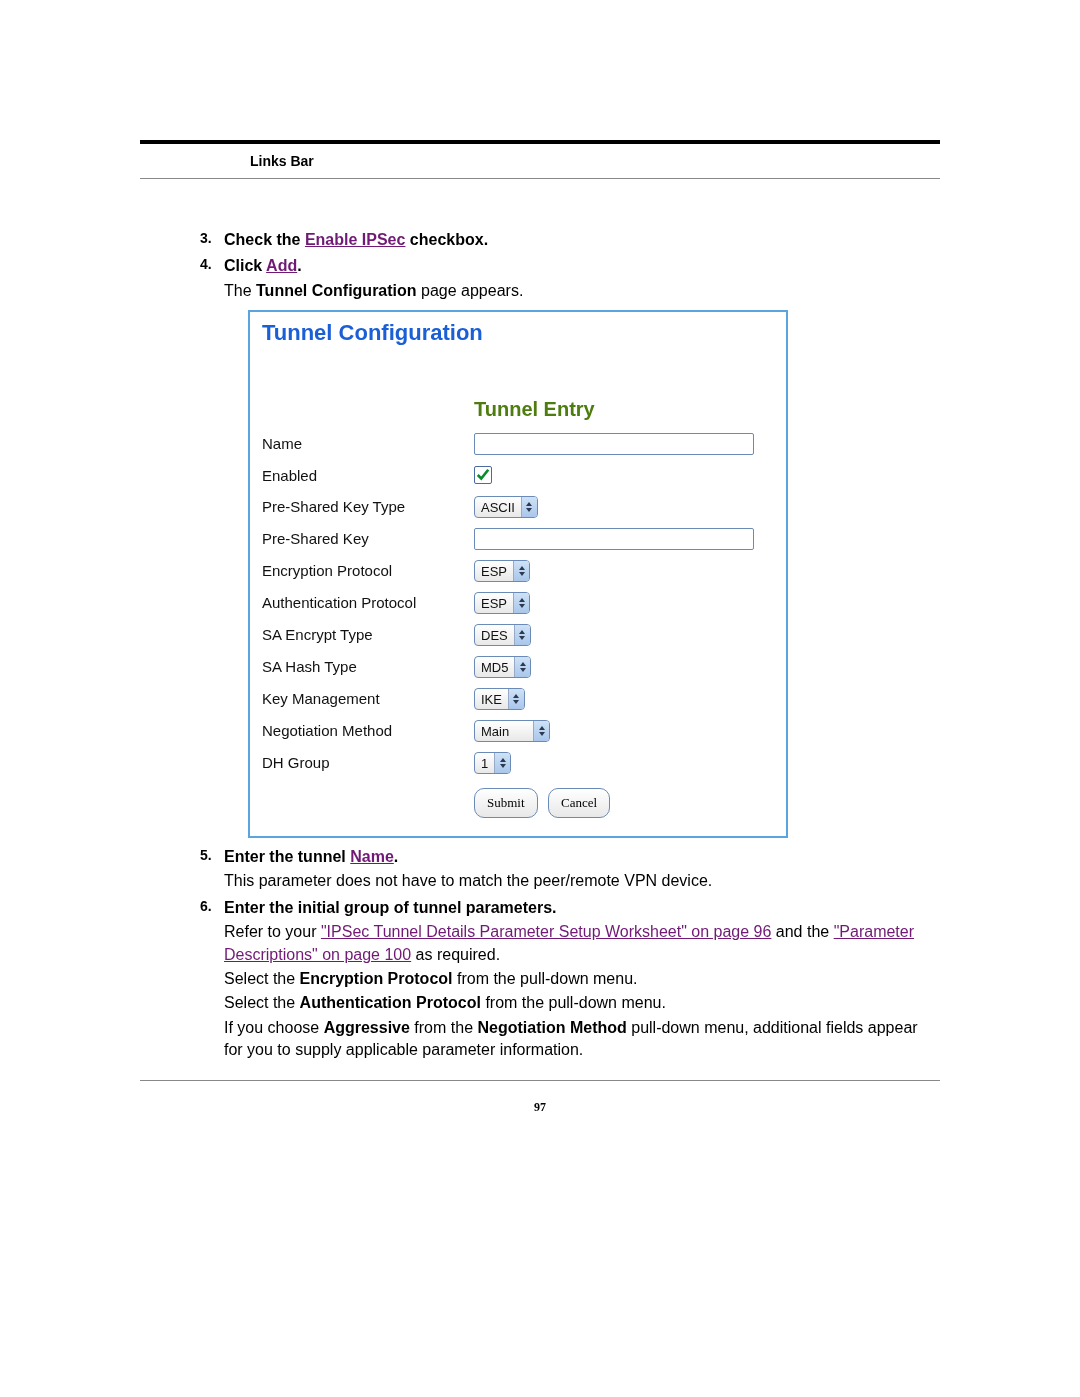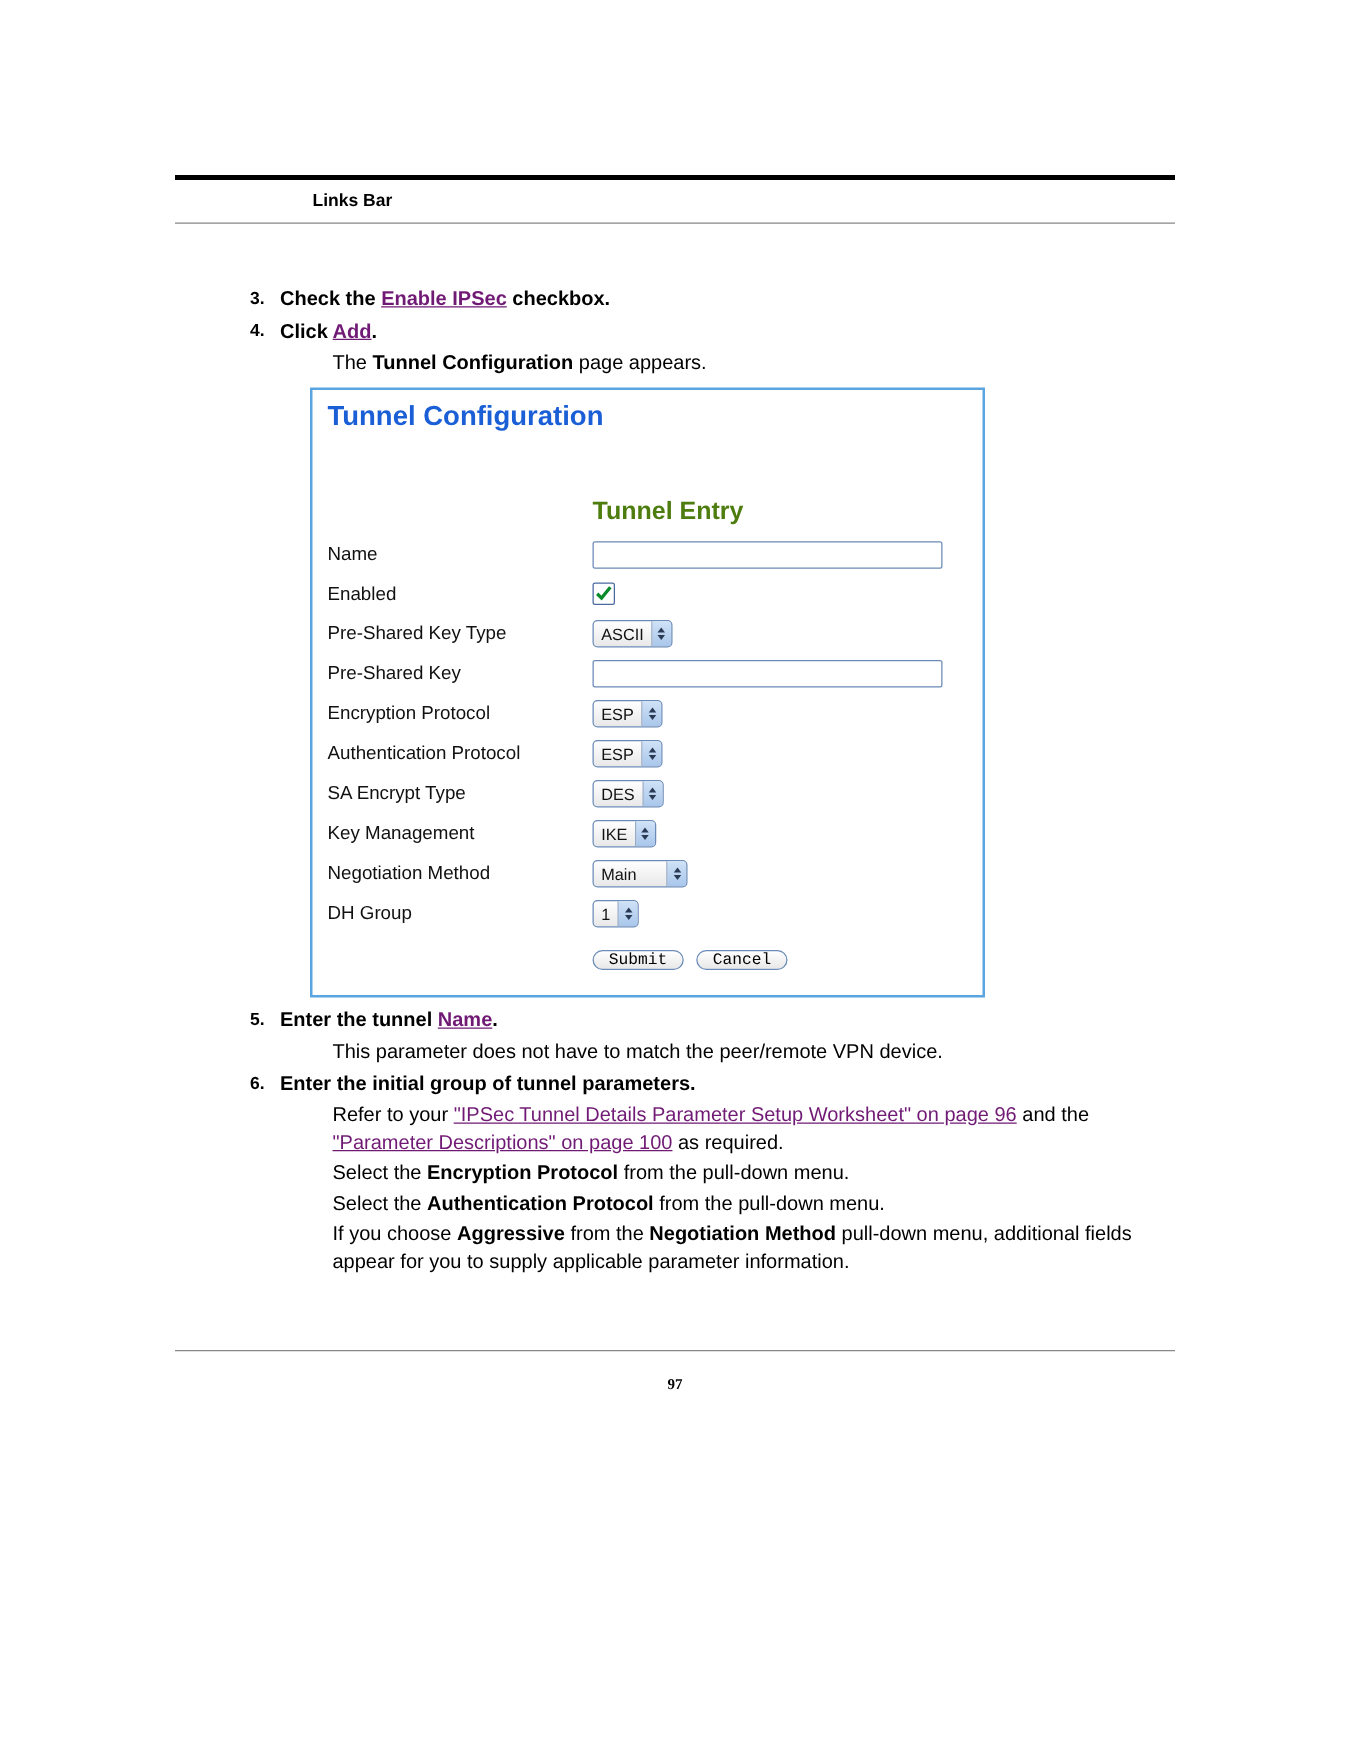--- a/index.html
+++ b/index.html
@@ -146,29 +146,28 @@
     margin-left: 212px;
     margin-top: 14px;
   }
   .btn {
     display: inline-flex;
     align-items: center;
     justify-content: center;
     border: 1px solid #6a8bb8;
     border-radius: 10px;
     background: linear-gradient(#ffffff,#e8e8e8);
-    height: 16px;
+    height: 30px;
     padding: 0 12px;
     font-size: 13px;
-    font-family: Liberation Mono, monospace;
+    font-family: Liberation Serif, serif;
     margin-right: 6px;
   }
   .substep {
     margin-top: 2px;
-    margin-left: 42px;
   }
   .bottom-rule {
     position: absolute;
     left: 140px;
     width: 800px;
     top: 1080px;
     border-top: 1px solid #888;
   }
   .page-num {
     position: absolute;
@@ -267,20 +266,30 @@
             <div class="label">SA Encrypt Type</div>
             <div class="select">
               <span class="sel-text">DES</span>
               <span class="sel-arrows">
                   <span class="arr-up"></span>
                   <span class="arr-down"></span>
                 </span>
             </div>
           </div>
 
+          <div class="form-row">
+            <div class="label">SA Hash Type</div>
+            <div class="select">
+              <span class="sel-text">MD5</span>
+              <span class="sel-arrows">
+                  <span class="arr-up"></span>
+                  <span class="arr-down"></span>
+                </span>
+            </div>
+          </div>
 
           <div class="form-row">
             <div class="label">Key Management</div>
             <div class="select">
               <span class="sel-text">IKE</span>
               <span class="sel-arrows">
                   <span class="arr-up"></span>
                   <span class="arr-down"></span>
                 </span>
             </div>

